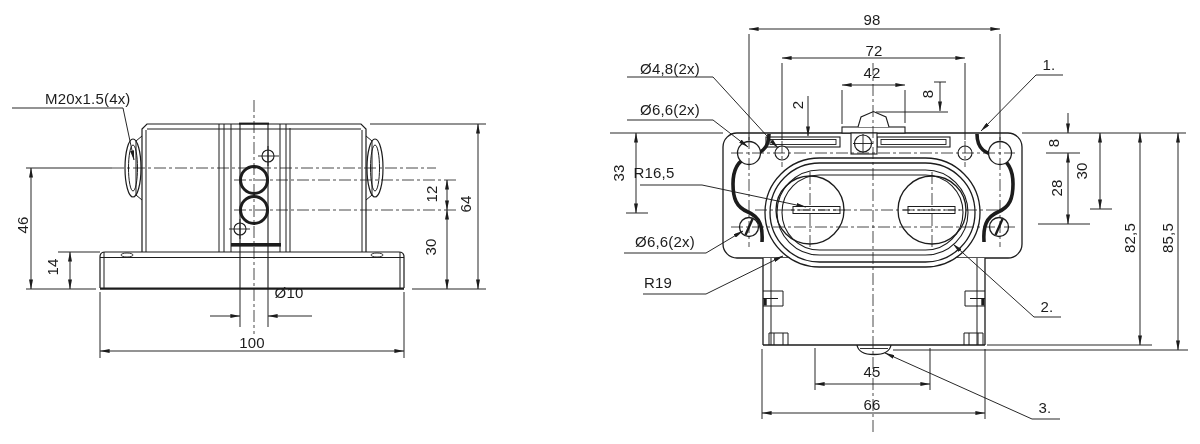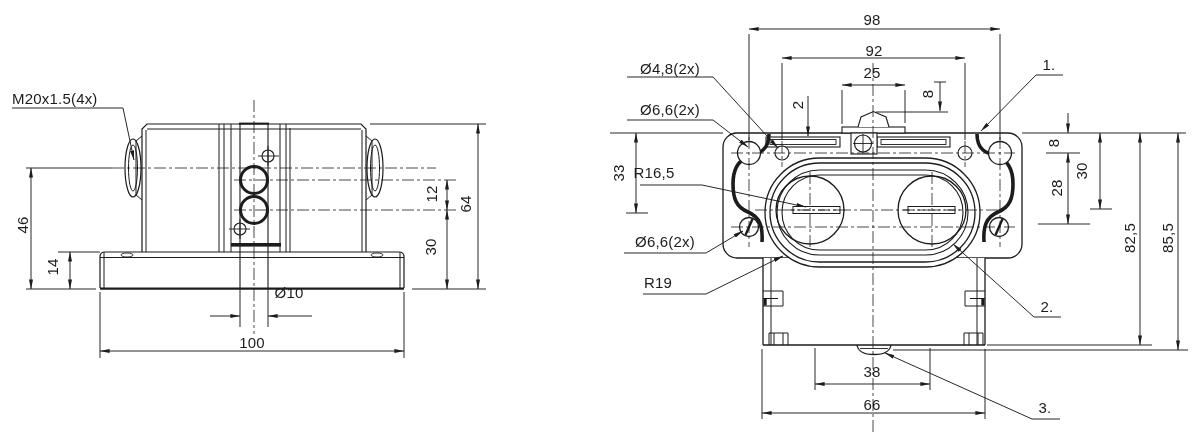--- a/index.html
+++ b/index.html
@@ -2,21 +2,21 @@
 <html><head>
 <meta charset="utf-8">
 <style>
   html,body{margin:0;padding:0;background:#fff;}
   .stage{position:relative;width:1200px;height:444px;background:#ffffff;overflow:hidden;
          font-family:"Liberation Sans", sans-serif;}
   .stage svg{position:absolute;left:0;top:0;}
   .lbl{position:absolute;transform:translate(-50%,-50%);font-size:15px;color:#1c1c1c;
        white-space:nowrap;letter-spacing:.2px;line-height:1;}
   .v{transform:translate(-50%,-50%) rotate(-90deg);}
-  .lbl-tl{position:absolute;font-size:15px;color:#1c1c1c;white-space:nowrap;letter-spacing:.2px;line-height:1;}
+  .lbl-tl{position:absolute;font-size:15px;color:#1c1c1c;white-space:nowrap;letter-spacing:.2px;line-height:1;margin-left:33px;}
 </style>
 </head>
 <body>
 
 <div class="stage">
 
 <svg width="1200" height="444" viewBox="0 0 1200 444">
   <defs>
     <marker id="arr" viewBox="0 0 10 4" refX="9.6" refY="2" markerWidth="10" markerHeight="4" markerUnits="userSpaceOnUse" orient="auto-start-reverse">
       <path d="M0,0 L10,2 L0,4 Z" fill="#1c1c1c"></path>
@@ -173,34 +173,34 @@
 <div class="lbl-tl" style="left:12px;top:91px">M20x1.5(4x)</div>
 <div class="lbl v" style="left:22px;top:225px">46</div>
 <div class="lbl v" style="left:52px;top:267px">14</div>
 <div class="lbl v" style="left:431px;top:194px">12</div>
 <div class="lbl v" style="left:430px;top:247px">30</div>
 <div class="lbl v" style="left:465px;top:204px">64</div>
 <div class="lbl" style="left:289px;top:292px">Ø10</div>
 <div class="lbl" style="left:252px;top:342px">100</div>
 
 <div class="lbl" style="left:872px;top:19px">98</div>
-<div class="lbl" style="left:874px;top:50px">92</div>
-<div class="lbl" style="left:872px;top:72px">25</div>
+<div class="lbl" style="left:874px;top:50px">72</div>
+<div class="lbl" style="left:872px;top:72px">42</div>
 <div class="lbl v" style="left:927px;top:94px">8</div>
 <div class="lbl v" style="left:797px;top:105px">2</div>
 <div class="lbl v" style="left:618px;top:173px">33</div>
 <div class="lbl" style="left:670px;top:68px">Ø4,8(2x)</div>
 <div class="lbl" style="left:670px;top:109px">Ø6,6(2x)</div>
 <div class="lbl" style="left:654px;top:172px">R16,5</div>
 <div class="lbl" style="left:665px;top:241px">Ø6,6(2x)</div>
 <div class="lbl" style="left:658px;top:282px">R19</div>
 <div class="lbl" style="left:1049px;top:64px">1.</div>
 <div class="lbl" style="left:1047px;top:306px">2.</div>
 <div class="lbl" style="left:1045px;top:407px">3.</div>
 <div class="lbl v" style="left:1053px;top:143px">8</div>
 <div class="lbl v" style="left:1056px;top:188px">28</div>
 <div class="lbl v" style="left:1081px;top:171px">30</div>
 <div class="lbl v" style="left:1129px;top:238px">82,5</div>
 <div class="lbl v" style="left:1167px;top:238px">85,5</div>
-<div class="lbl" style="left:872px;top:371px">38</div>
+<div class="lbl" style="left:872px;top:371px">45</div>
 <div class="lbl" style="left:872px;top:404px">66</div>
 
 </div>
 
 </body></html>

